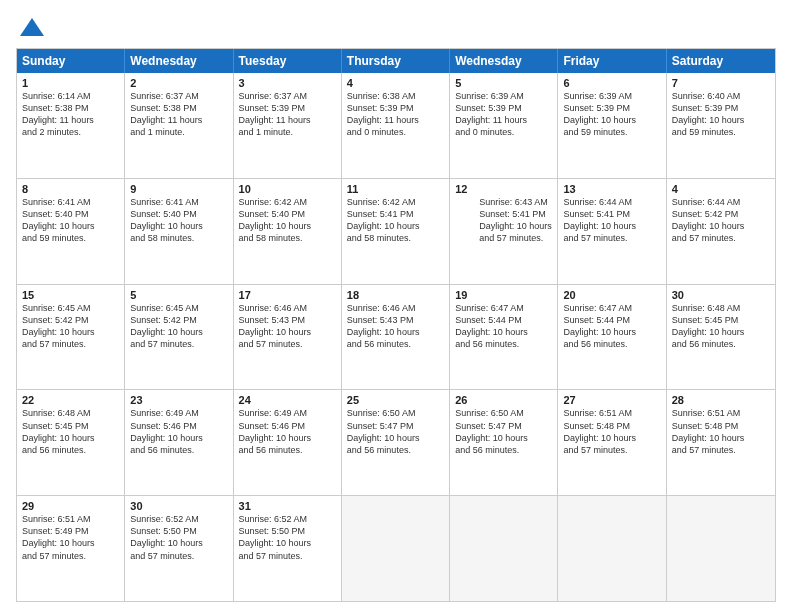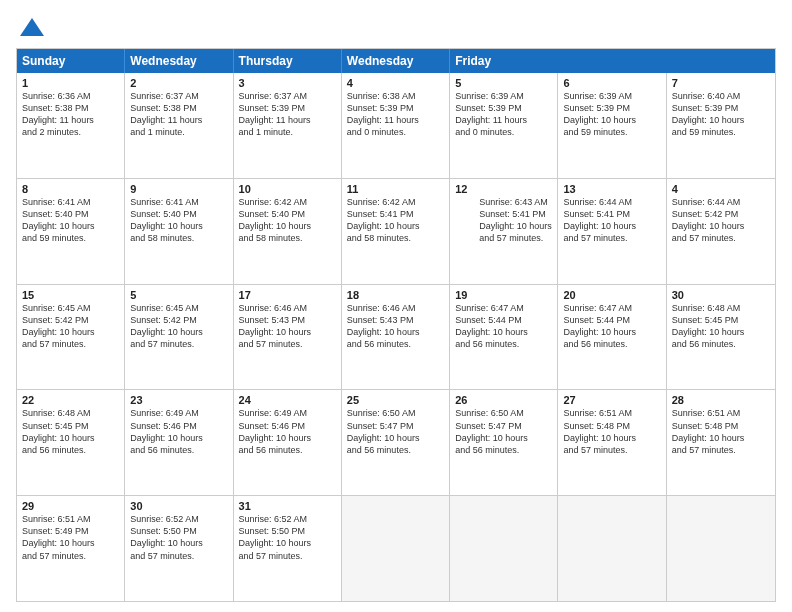--- a/index.html
+++ b/index.html
@@ -132,30 +132,32 @@
       <div class="main-title"></div>
       <div class="sub-title"></div>
     </div>
   </div>
 
   <div class="calendar">
     <div class="cal-header-row">
 
     <div class="cal-header-cell">Sunday</div>
         <div class="cal-header-cell">Wednesday</div>
+        <div class="cal-header-cell">Tuesday</div>
         <div class="cal-header-cell">Thursday</div>
         <div class="cal-header-cell">Wednesday</div>
         <div class="cal-header-cell">Friday</div>
+        <div class="cal-header-cell">Saturday</div>
       </div>
     <div class="cal-body">
 
     <div class="cal-row">
           <div class="cal-cell">
             <span class="day-num">1</span>
-            <div class="day-info" style="white-space: pre-line;">Sunrise: 6:36 AM
+            <div class="day-info" style="white-space: pre-line;">Sunrise: 6:14 AM
 Sunset: 5:38 PM
 Daylight: 11 hours
 and 2 minutes.</div>
           </div>
           <div class="cal-cell">
             <span class="day-num">2</span>
             <div class="day-info" style="white-space: pre-line;">Sunrise: 6:37 AM
 Sunset: 5:38 PM
 Daylight: 11 hours
 and 1 minute.</div>

